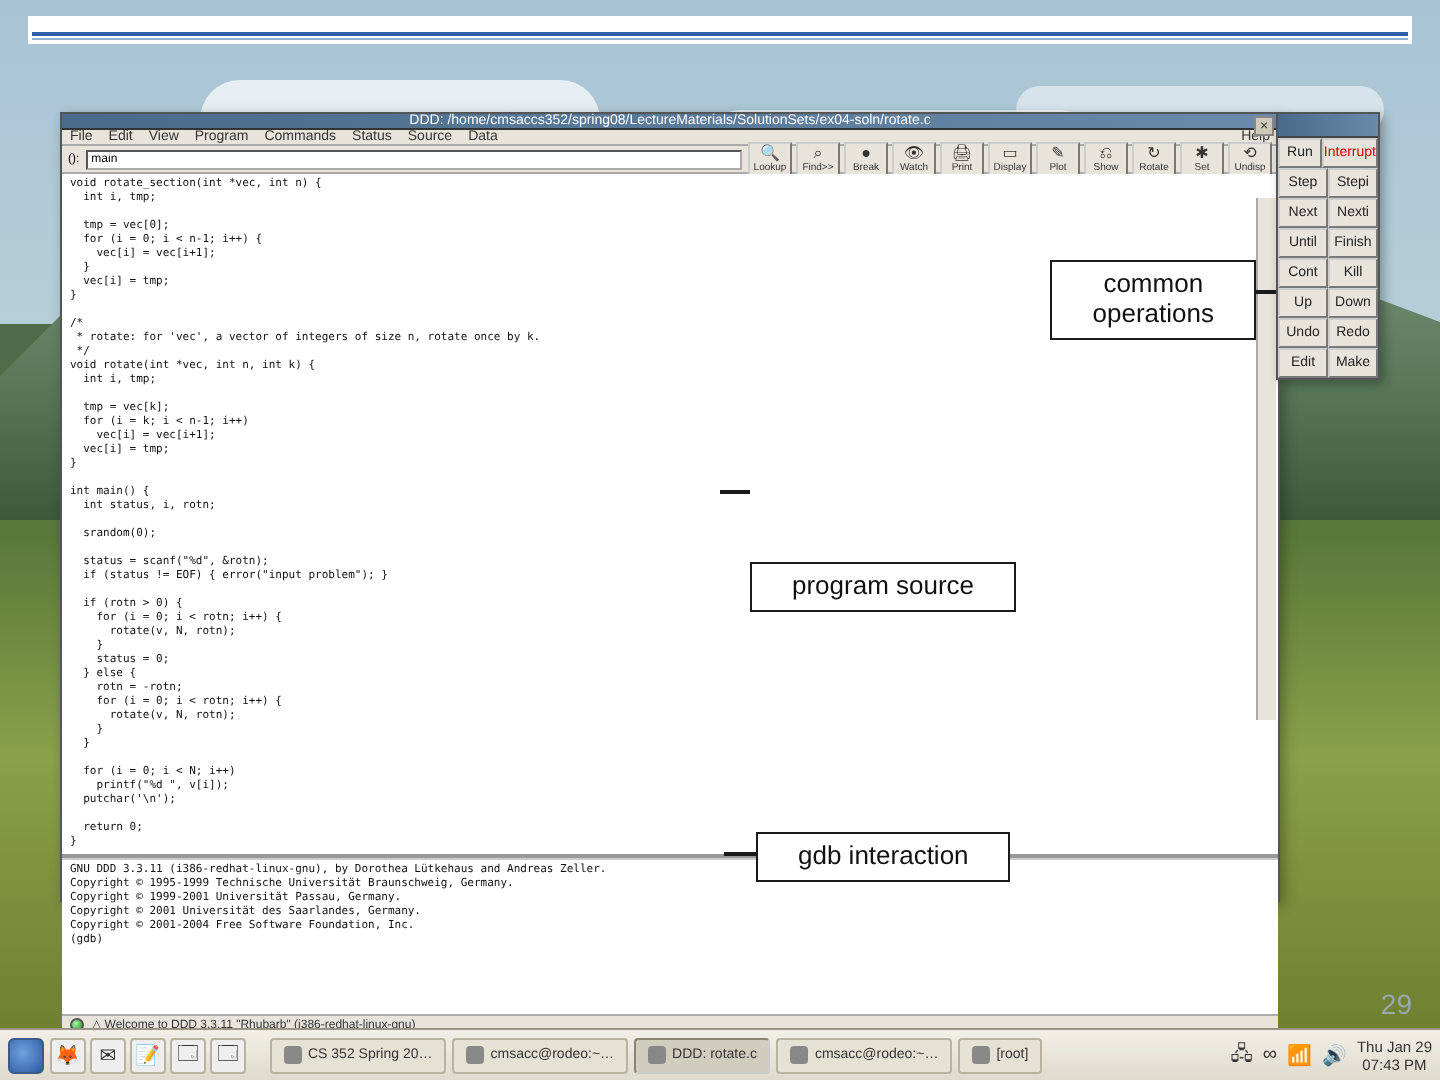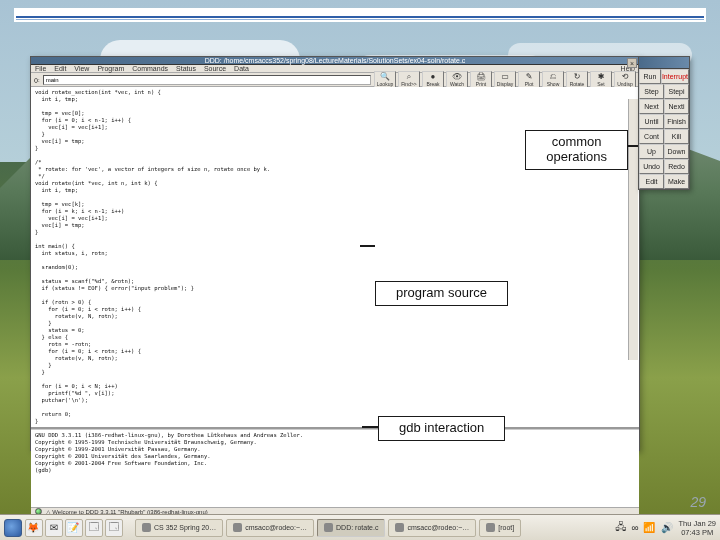--- a/index.html
+++ b/index.html
@@ -248,21 +248,20 @@
   .taskbar .clock {
     text-align: center; line-height: 9px;
     font-size: 7.5px;
   }
 
   .slide-number {
     position: absolute;
     right: 14px; bottom: 30px;
     font-size: 14px; color: #9aa6b2;
     z-index: 25;
-    font-style: italic;
   }
 </style>
 </head>
 <body>
 
 <div class="backdrop"></div>
 <div class="mountain"></div>
 <div class="clouds"></div>
 
 <div class="slide-header">

